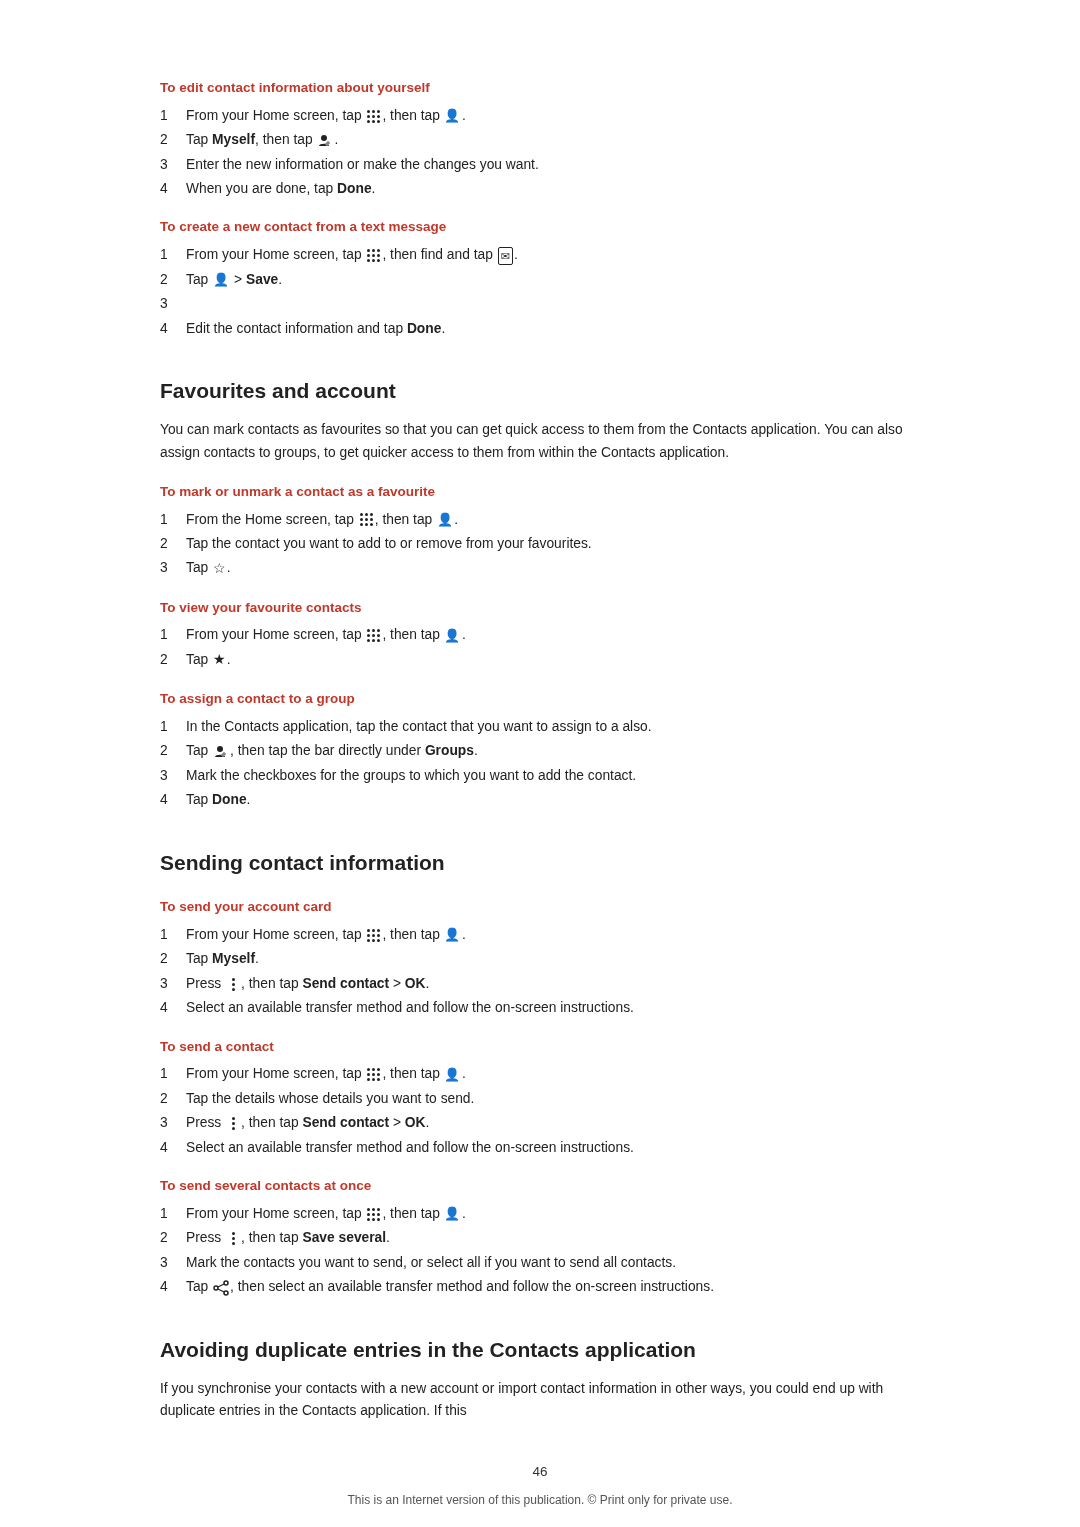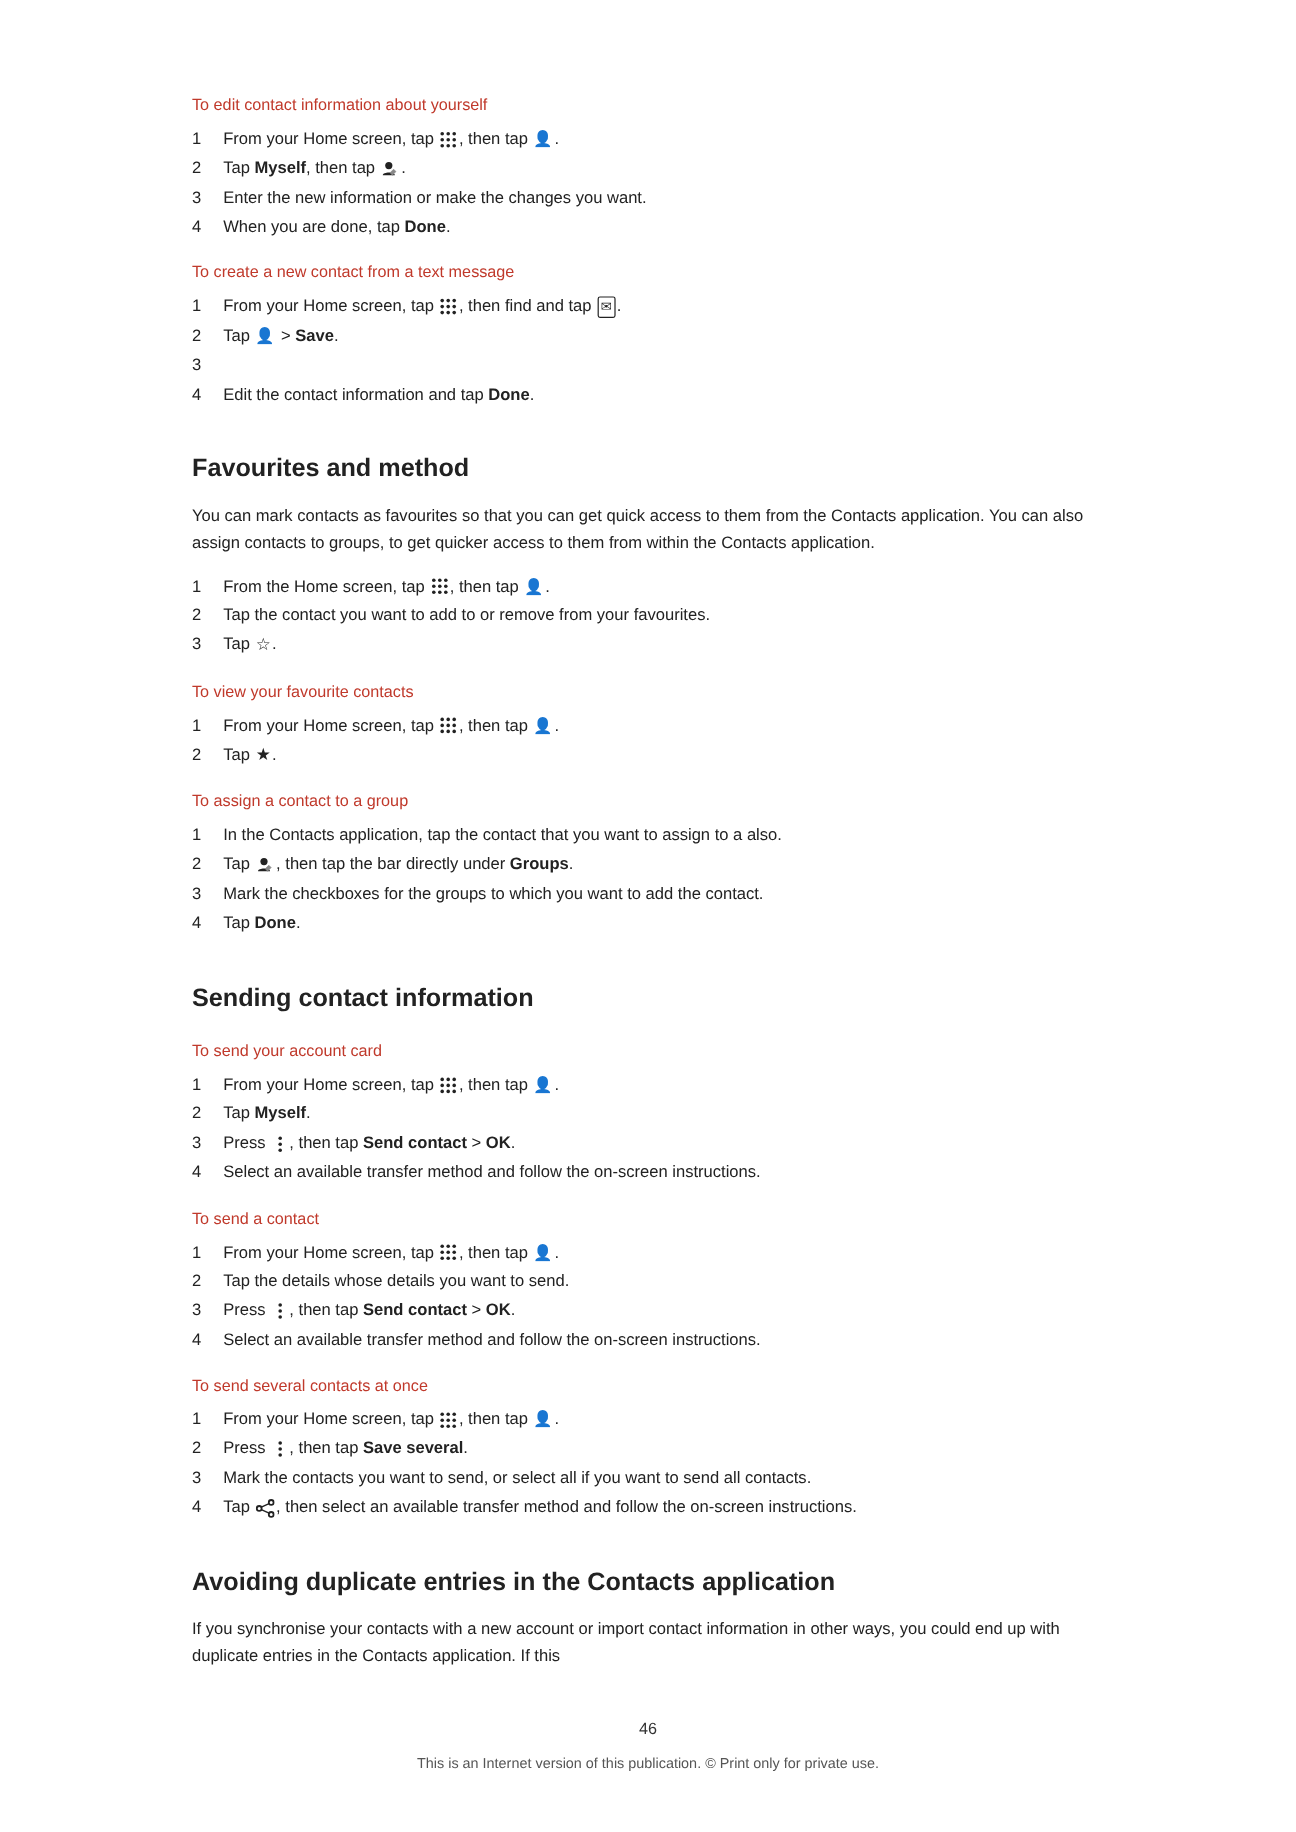--- a/index.html
+++ b/index.html
@@ -9,21 +9,21 @@
       font-size: 14px;
       color: #222;
       width: 1080px;
       min-height: 1527px;
       padding: 60px 160px;
       line-height: 1.55;
     }
     .section-header {
       color: #c0392b;
       font-size: 13.5px;
-      font-weight: normal;
+      font-weight: bold;
       margin-bottom: 6px;
       margin-top: 18px;
     }
     .numbered-list {
       list-style: none;
       margin-left: 0;
       margin-bottom: 14px;
     }
     .numbered-list li {
       display: flex;
@@ -137,24 +137,25 @@
     <li>
       <span class="num">3</span>
     </li>
     <li>
       <span class="num">4</span>
       <span>Edit the contact information and tap <b>Done</b>.</span>
     </li>
   </ol>
 </div>
 
-<h2>Favourites and method</h2>
+<h2>Favourites and account</h2>
 <p class="intro-text">You can mark contacts as favourites so that you can get quick access to them from the Contacts application. You can also assign contacts to groups, to get quicker access to them from within the Contacts application.</p>
 
 <div>
+  <div class="section-header">To mark or unmark a contact as a favourite</div>
   <ol class="numbered-list">
     <li>
       <span class="num">1</span>
       <span>From the Home screen, tap <span style="display: inline-flex; flex-direction: column; gap: 2px; vertical-align: middle; margin: 0px 2px;">
             <span style="display: flex; gap: 2px;">
               <span style="width: 3px; height: 3px; background: rgb(34, 34, 34); border-radius: 50%; display: inline-block;"></span>
               <span style="width: 3px; height: 3px; background: rgb(34, 34, 34); border-radius: 50%; display: inline-block;"></span>
               <span style="width: 3px; height: 3px; background: rgb(34, 34, 34); border-radius: 50%; display: inline-block;"></span>
             </span>
             <span style="display: flex; gap: 2px;">

